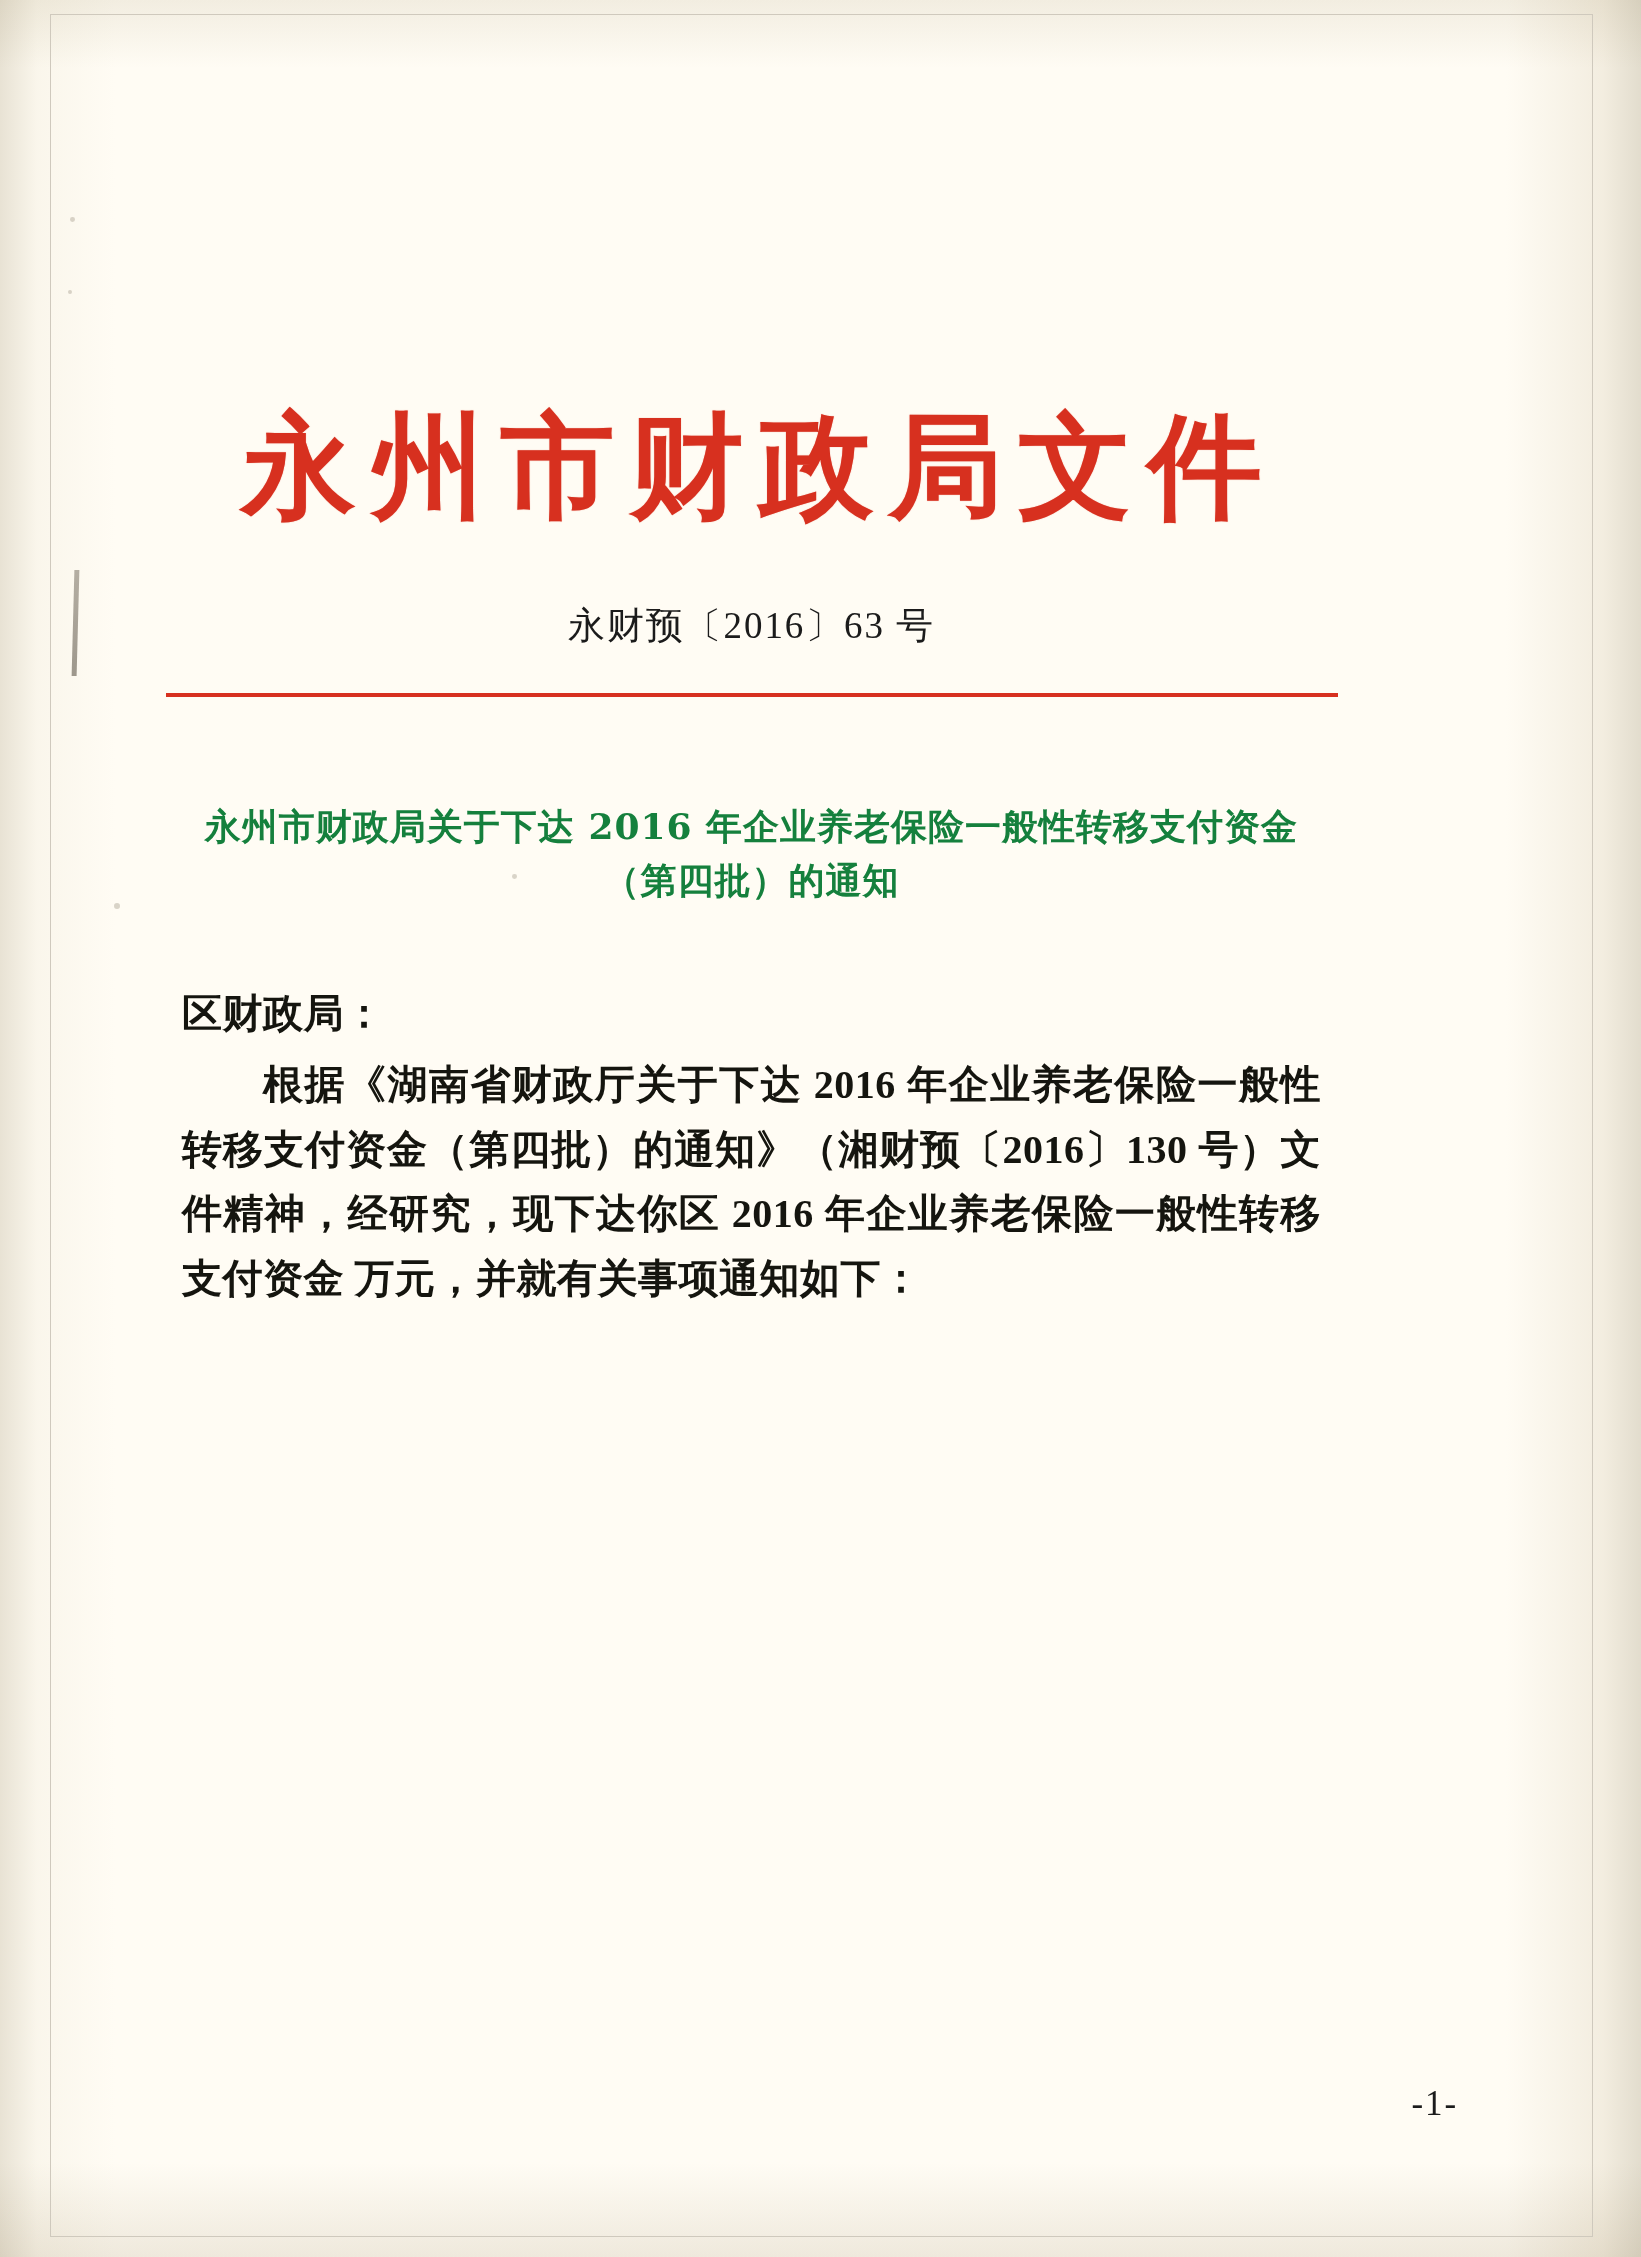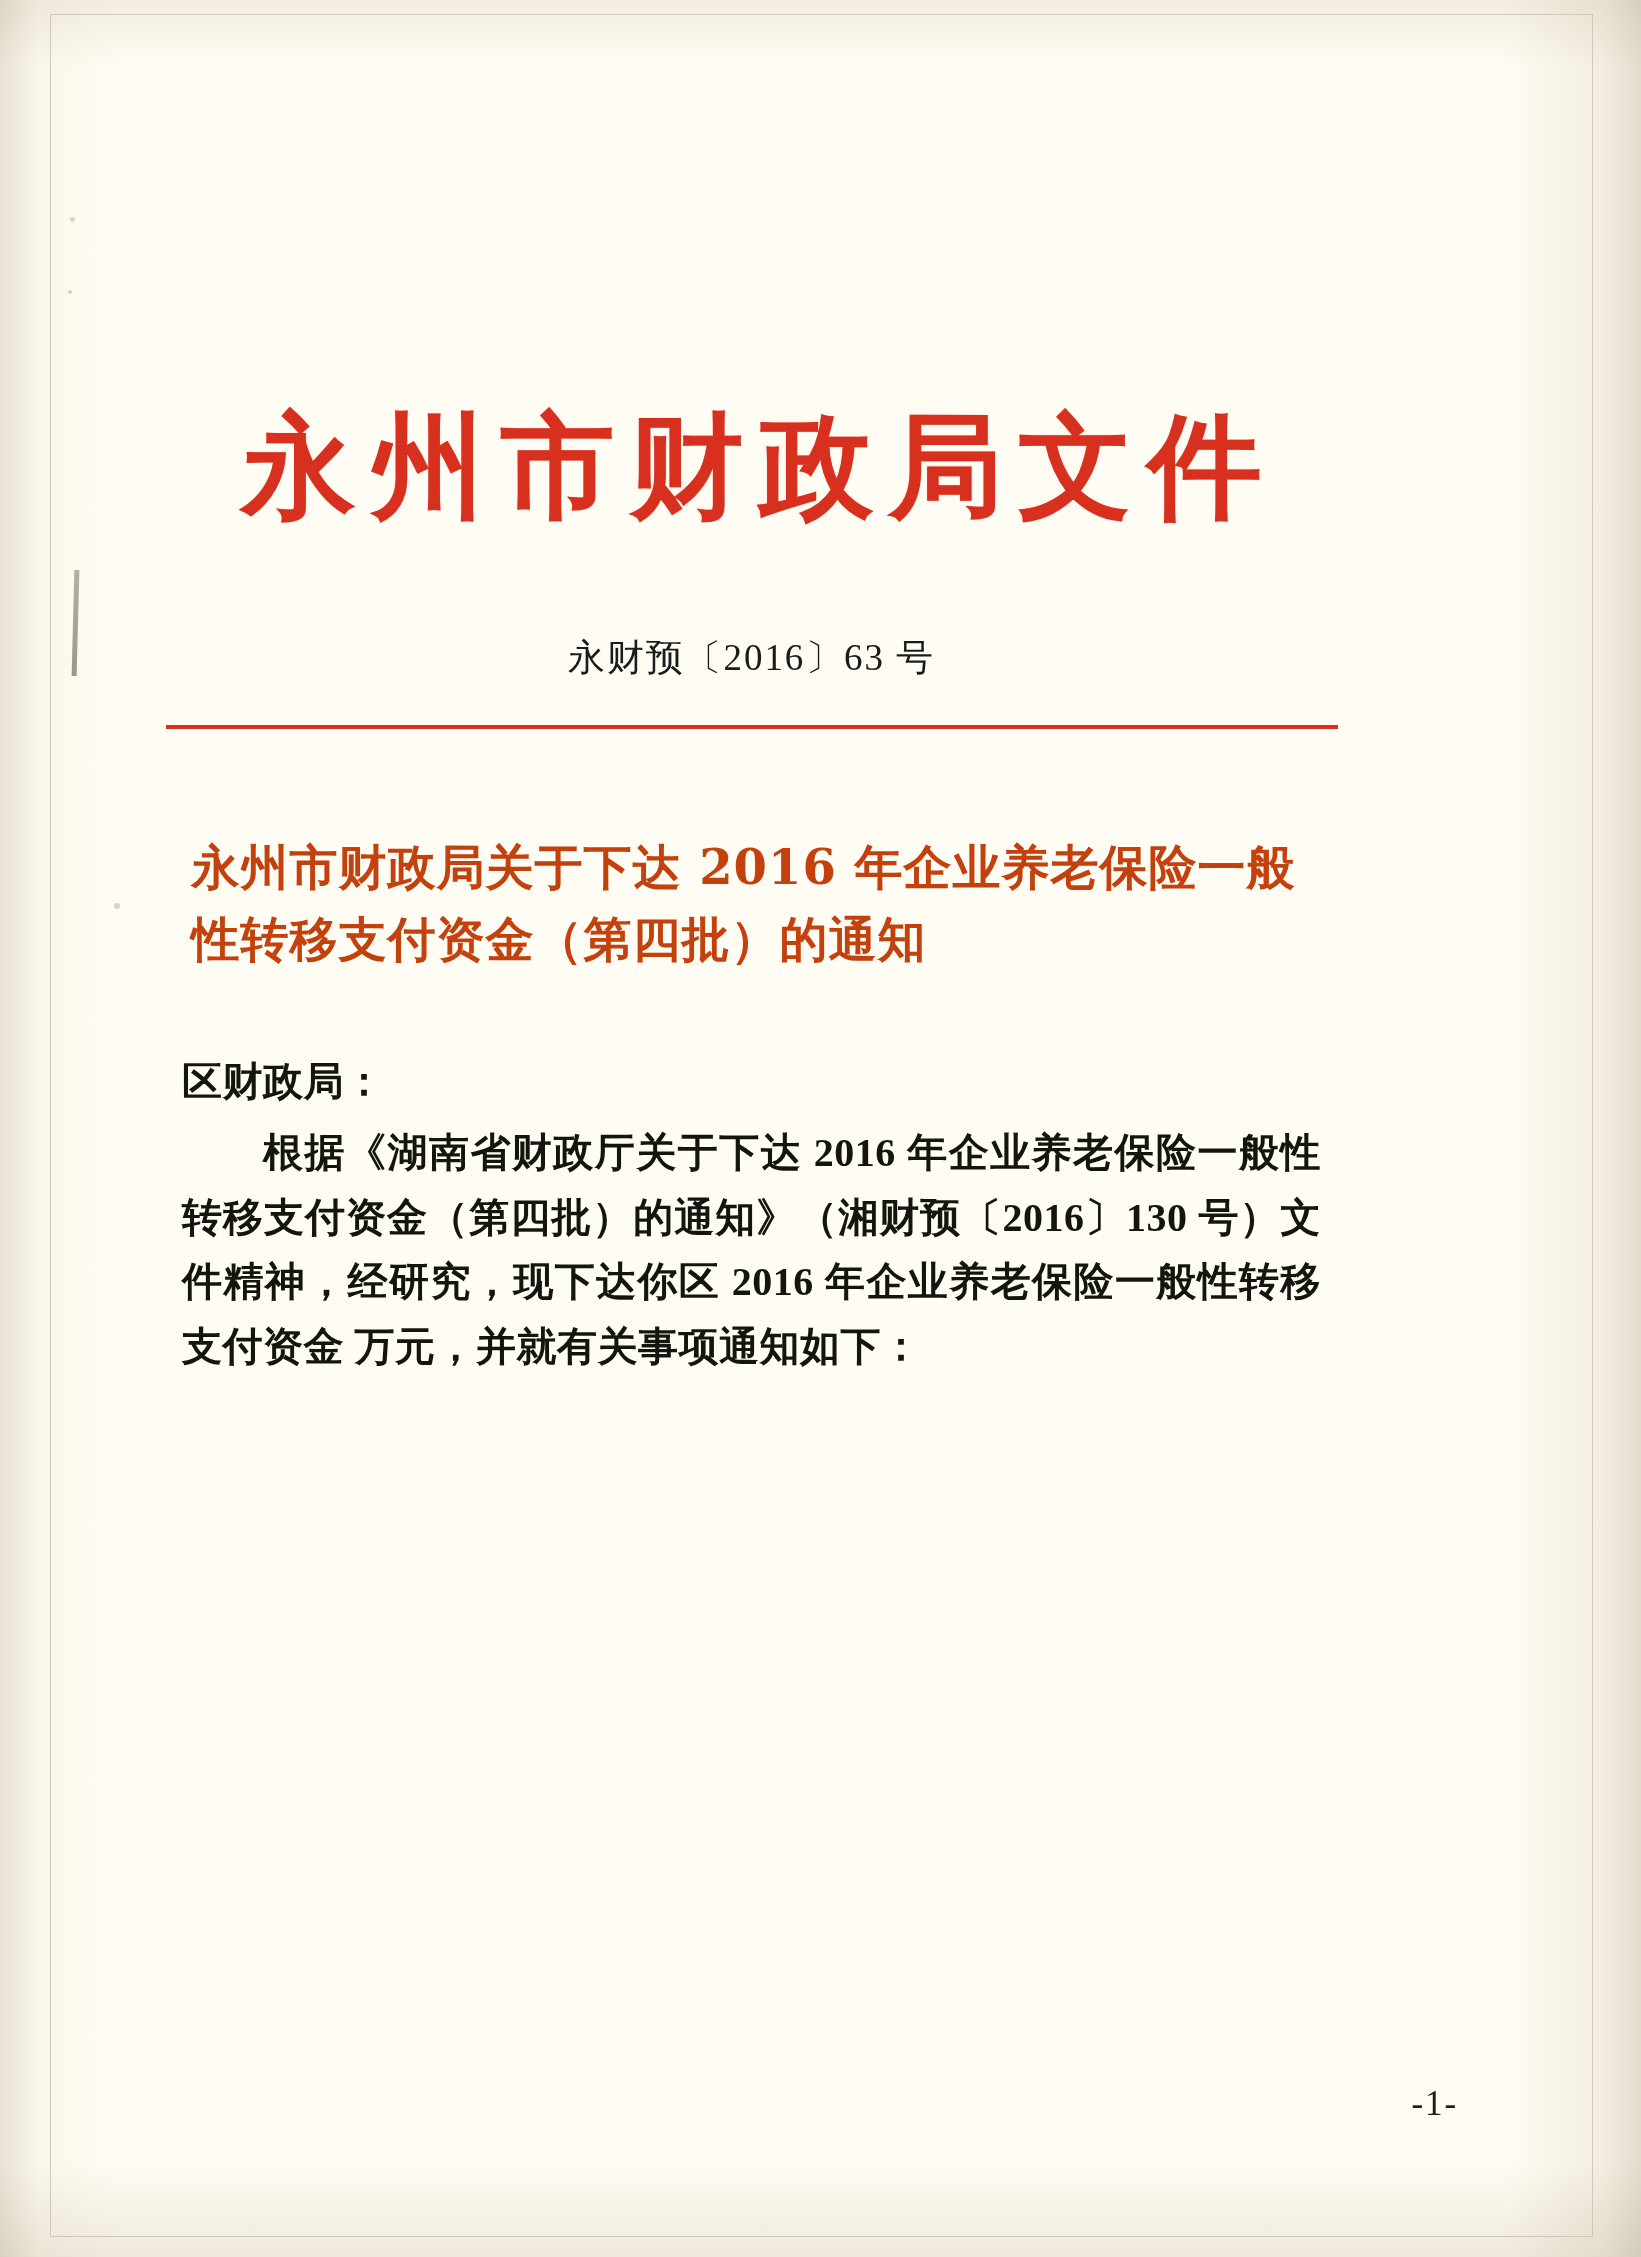--- a/index.html
+++ b/index.html
@@ -68,43 +68,44 @@
     font-weight: 700;
     font-size: 114px;
     letter-spacing: 15.4px;
     text-indent: 15.4px;
     line-height: 1.1;
     text-shadow: 0 0 1px rgba(215,48,31,.5);
   }
 
   .docnum {
     text-align: center;
-    margin-top: 104px;
+    margin-top: 72px;
     font-size: 37px;
     letter-spacing: 1.9px;
     color: #1b1b1b;
     font-family: "Liberation Serif", serif;
   }
 
   .redline {
     margin: 42px auto 0 auto;
     width: 1172px;
     height: 3.9px;
     background: #d7301f;
   }
 
   .title {
     margin: 102px auto 0 auto;
     width: 1120px;
+    text-align: center;
     font-family: "DejaVu Serif", "Liberation Serif", serif;
     font-weight: 700;
-    font-size: 48px;
+    font-size: 36px;
     line-height: 1.5;
     letter-spacing: 1px;
-    color: #c2410c;
+    color: #15803d;
   }
 
   .body-block {
     margin: 75px auto 0 auto;
     width: 1139px;
     font-size: 40px;
     line-height: 1.62;
     color: #15150f;
     letter-spacing: 0.5px;
   }

